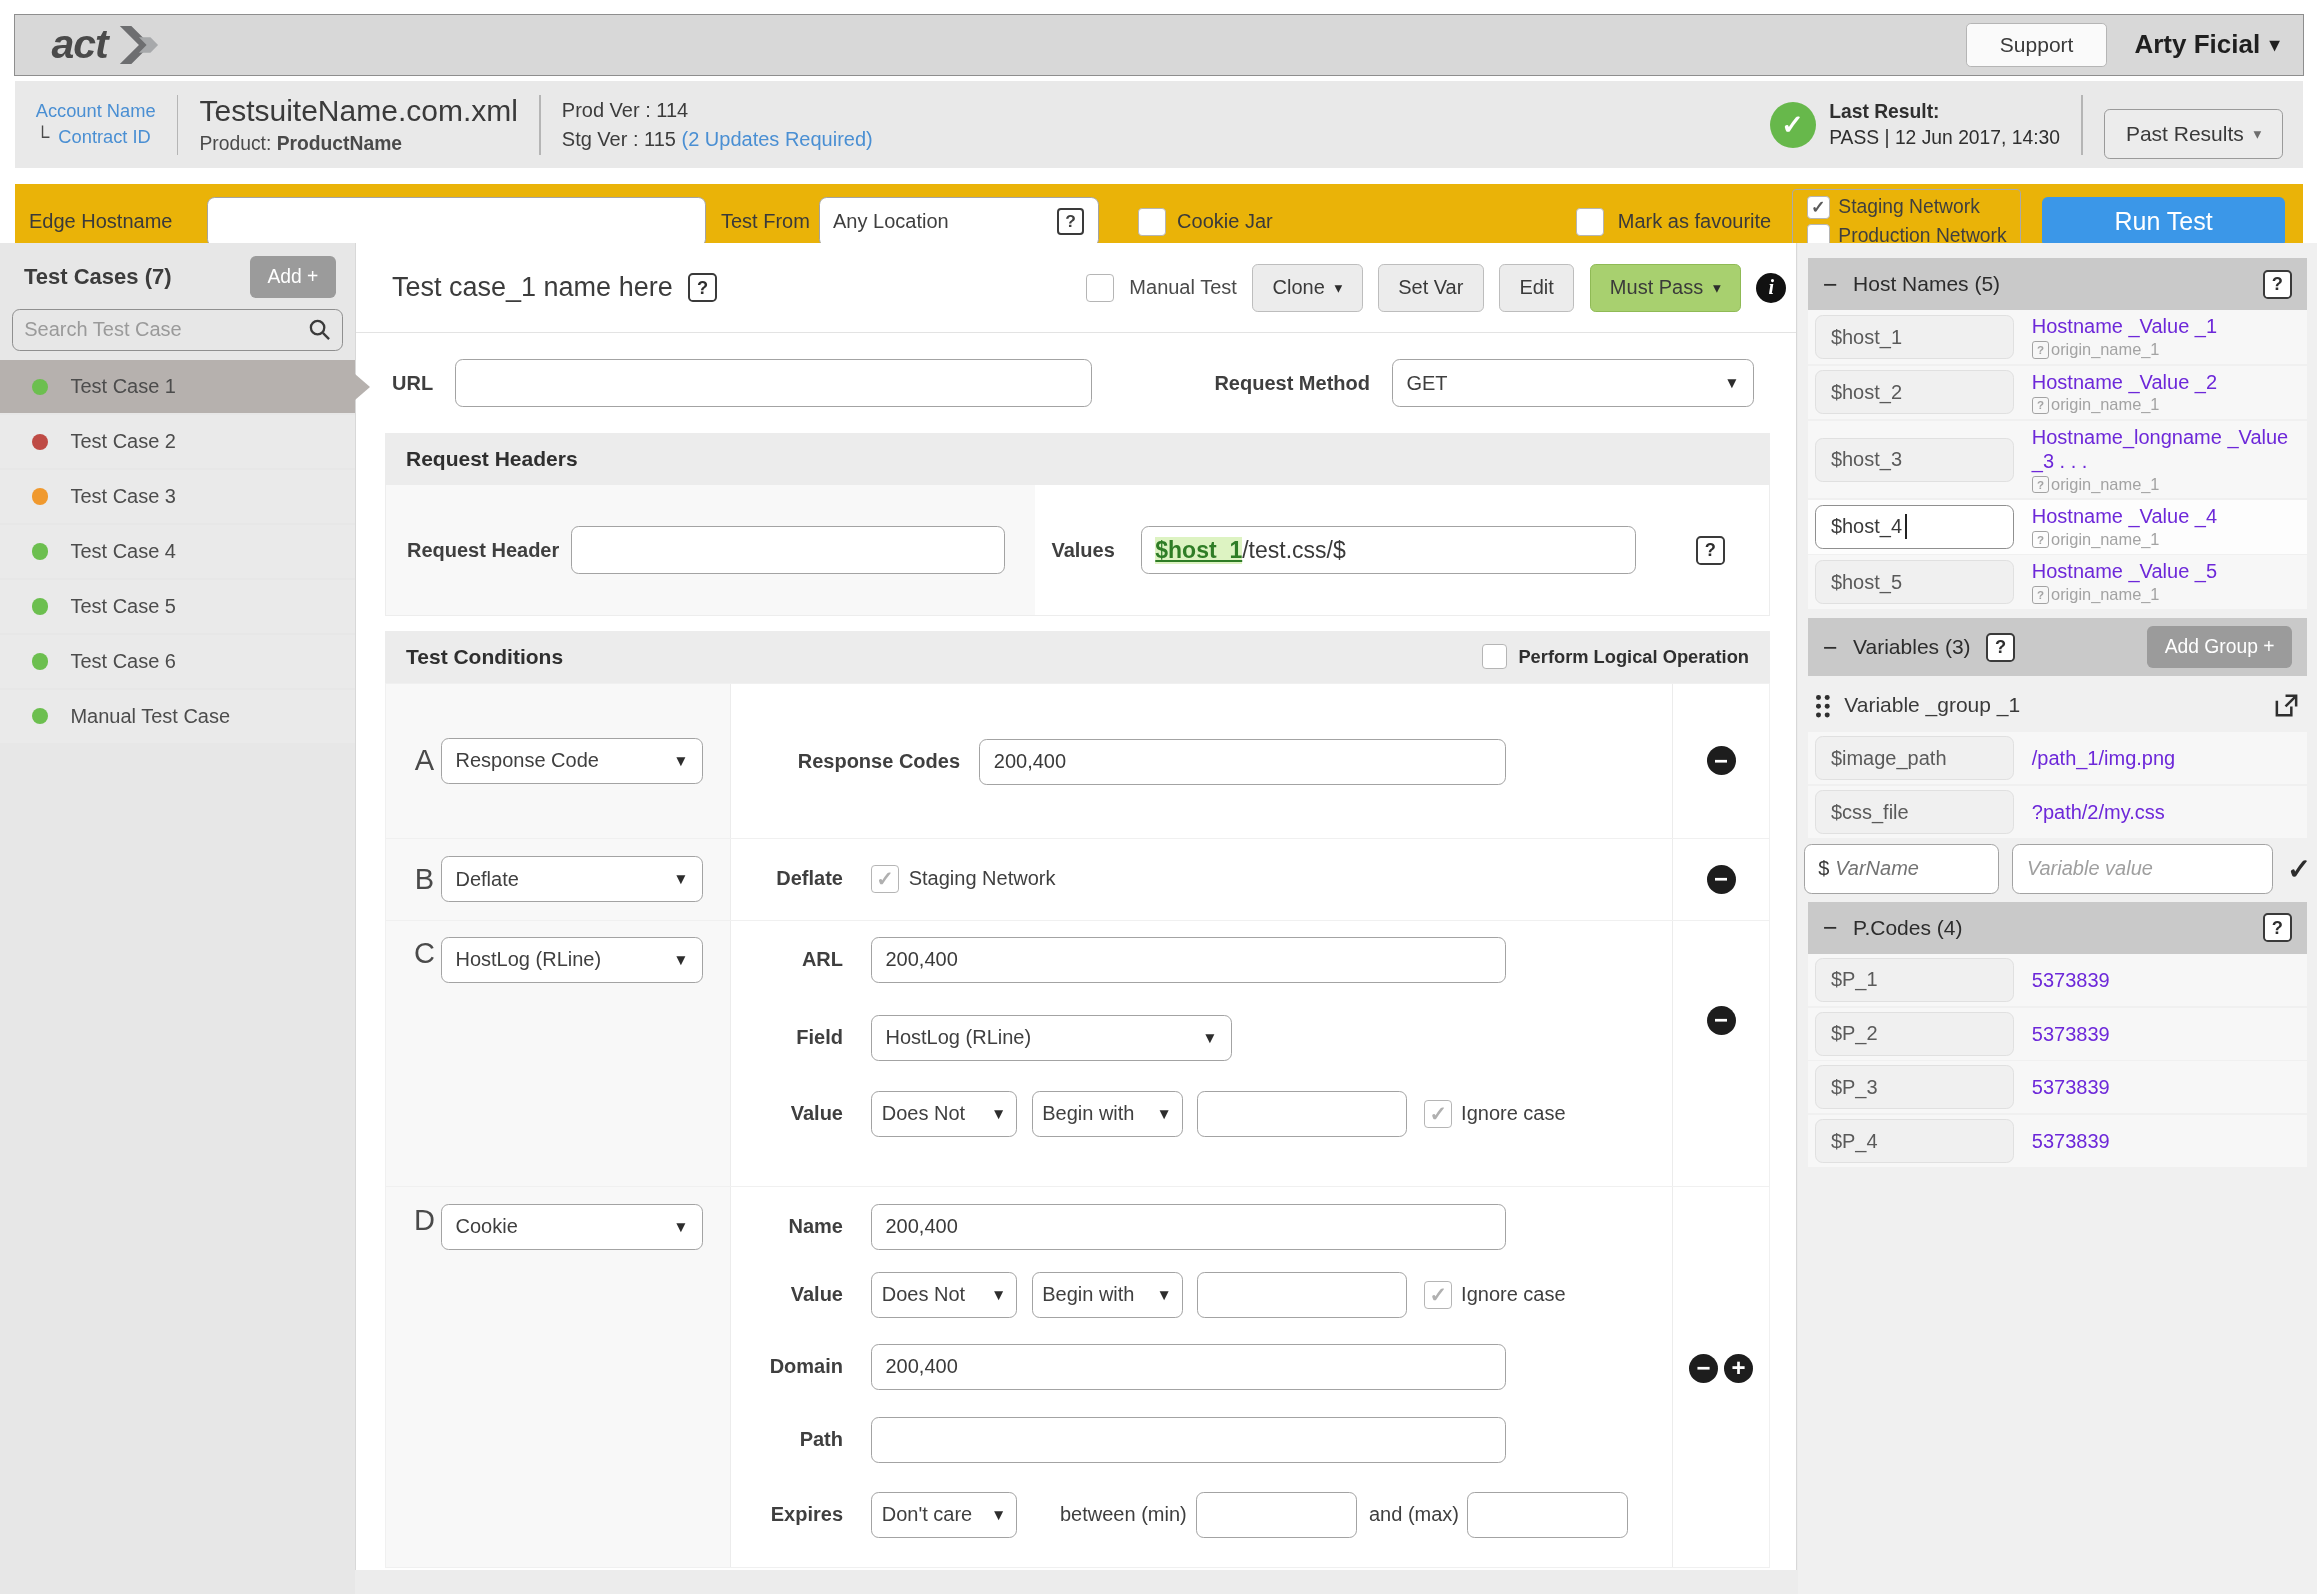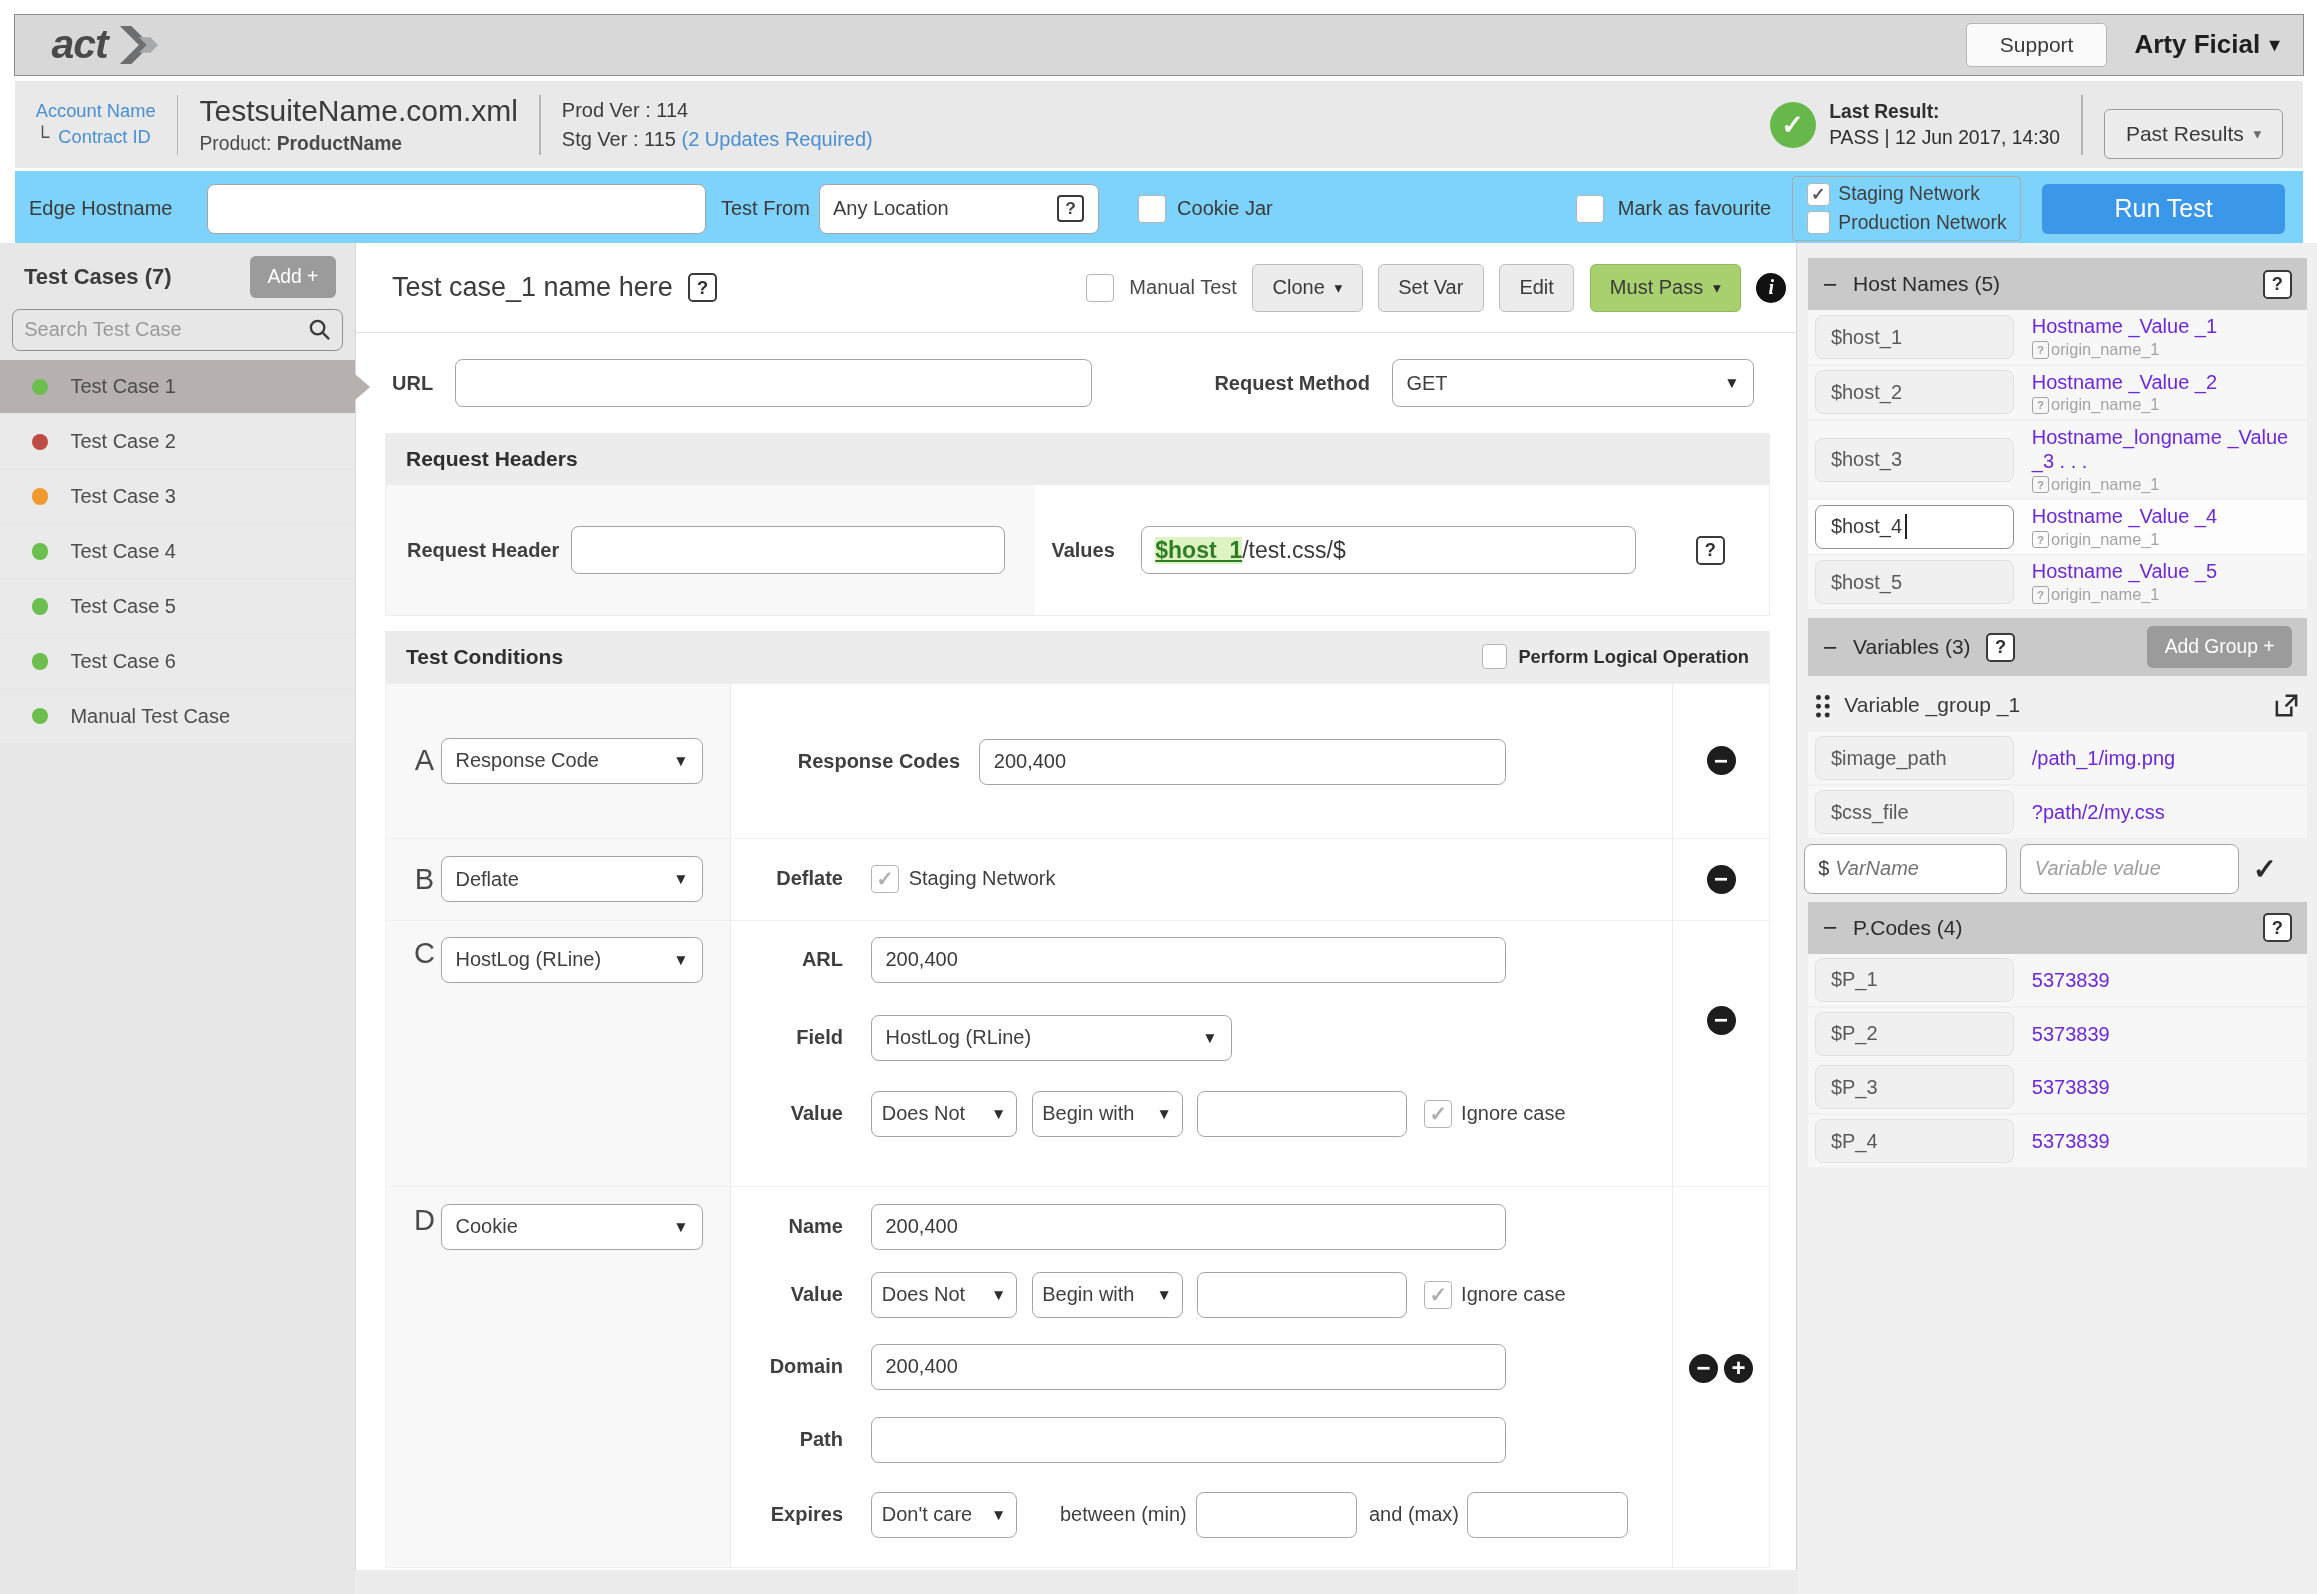--- a/index.html
+++ b/index.html
@@ -36,21 +36,21 @@
   .ts-name { font-size:30px; color:#3a3a3a; }
   .ts-product { font-size:19.3px; color:#4a4a4a; margin-top:5.8px; }
   .versions { font-size:20px; color:#3c3c3c; line-height:1.45; }
   .lastresult { display:flex; align-items:center; gap:13.5px; }
   .check-circle { width:46px; height:46px; border-radius:50%; background:#67b84b; color:#fff; display:flex; align-items:center; justify-content:center; font-size:27px; font-weight:700; }
   .lr-text { font-size:19.3px; line-height:1.3; color:#2f2f2f; }
   .past-btn { height:50px; padding:0 21px; font-size:21px; background:#ececec; border:1.9px solid #9a9a9a; border-radius:5.8px;margin-top:19px; }
   .past-btn .caret { color:#6e6e6e; }
 
   
-  .toolbar { position:absolute; left:14.5px; top:171px; width:2288px; height:75px; background:#7dd3fc; display:flex; align-items:center; padding-left:14.5px; }
+  .toolbar { position:absolute; left:14.5px; top:184px; width:2288px; height:75px; background:#eab308; display:flex; align-items:center; padding-left:14.5px; }
   .tb-label { font-size:20px; color:#3a3a3a; }
   .loc-help { width:27px; height:27px; border:2.9px solid #3a3a3a; border-radius:3.9px; display:flex; align-items:center; justify-content:center; font-size:17.4px; font-weight:700; }
   .net-group { display:flex; flex-direction:column; gap:5.8px; border:1.9px solid #aaaaaa; border-radius:3.9px; padding:5.8px 13.5px; margin-left:21px; }
   .net-row { display:flex; align-items:center; gap:8.7px; font-size:19.3px; }
   .net-row .cb { width:23px; height:23px; font-size:17.4px; }
   .run-btn { width:243px; height:50px; background:#3b97e8; color:#fff; font-size:25px; border:none; border-radius:5.8px; margin-left:21px; cursor:pointer; font-family:"Liberation Sans",sans-serif; }
 
   
   .content { position:absolute; left:0; top:243px; width:2317px; height:1351px; background:#ececec; }
   .sidebar { position:absolute; left:0; top:0; width:355px; height:100%; background:#e7e7e7; }
@@ -549,21 +549,21 @@
       <div class="rp-val">
           <div class="v1">?path/2/my.css</div>
         </div>
     </div>
 
     <div class="newvar-row">
       <div class="input" style="width:203px; height:50px; display:flex; align-items:center;">
         <span class="dollar">$</span>
         <span class="ph-italic">VarName</span>
       </div>
-      <input class="input ph-italic" style="width: 219px; height: 50px;" placeholder="Variable value">
+      <input class="input ph-italic" style="width: 261px; height: 50px;" placeholder="Variable value">
       <span class="confirm-check">✓</span>
     </div>
 
     <div class="rp-head" style="margin-top:5.8px;">
       <span class="minus-glyph">−</span>
       <span class="rp-title">P.Codes  (4)</span>
       <span class="spacer"></span>
       <span class="helpbox">?</span>
     </div>
 

